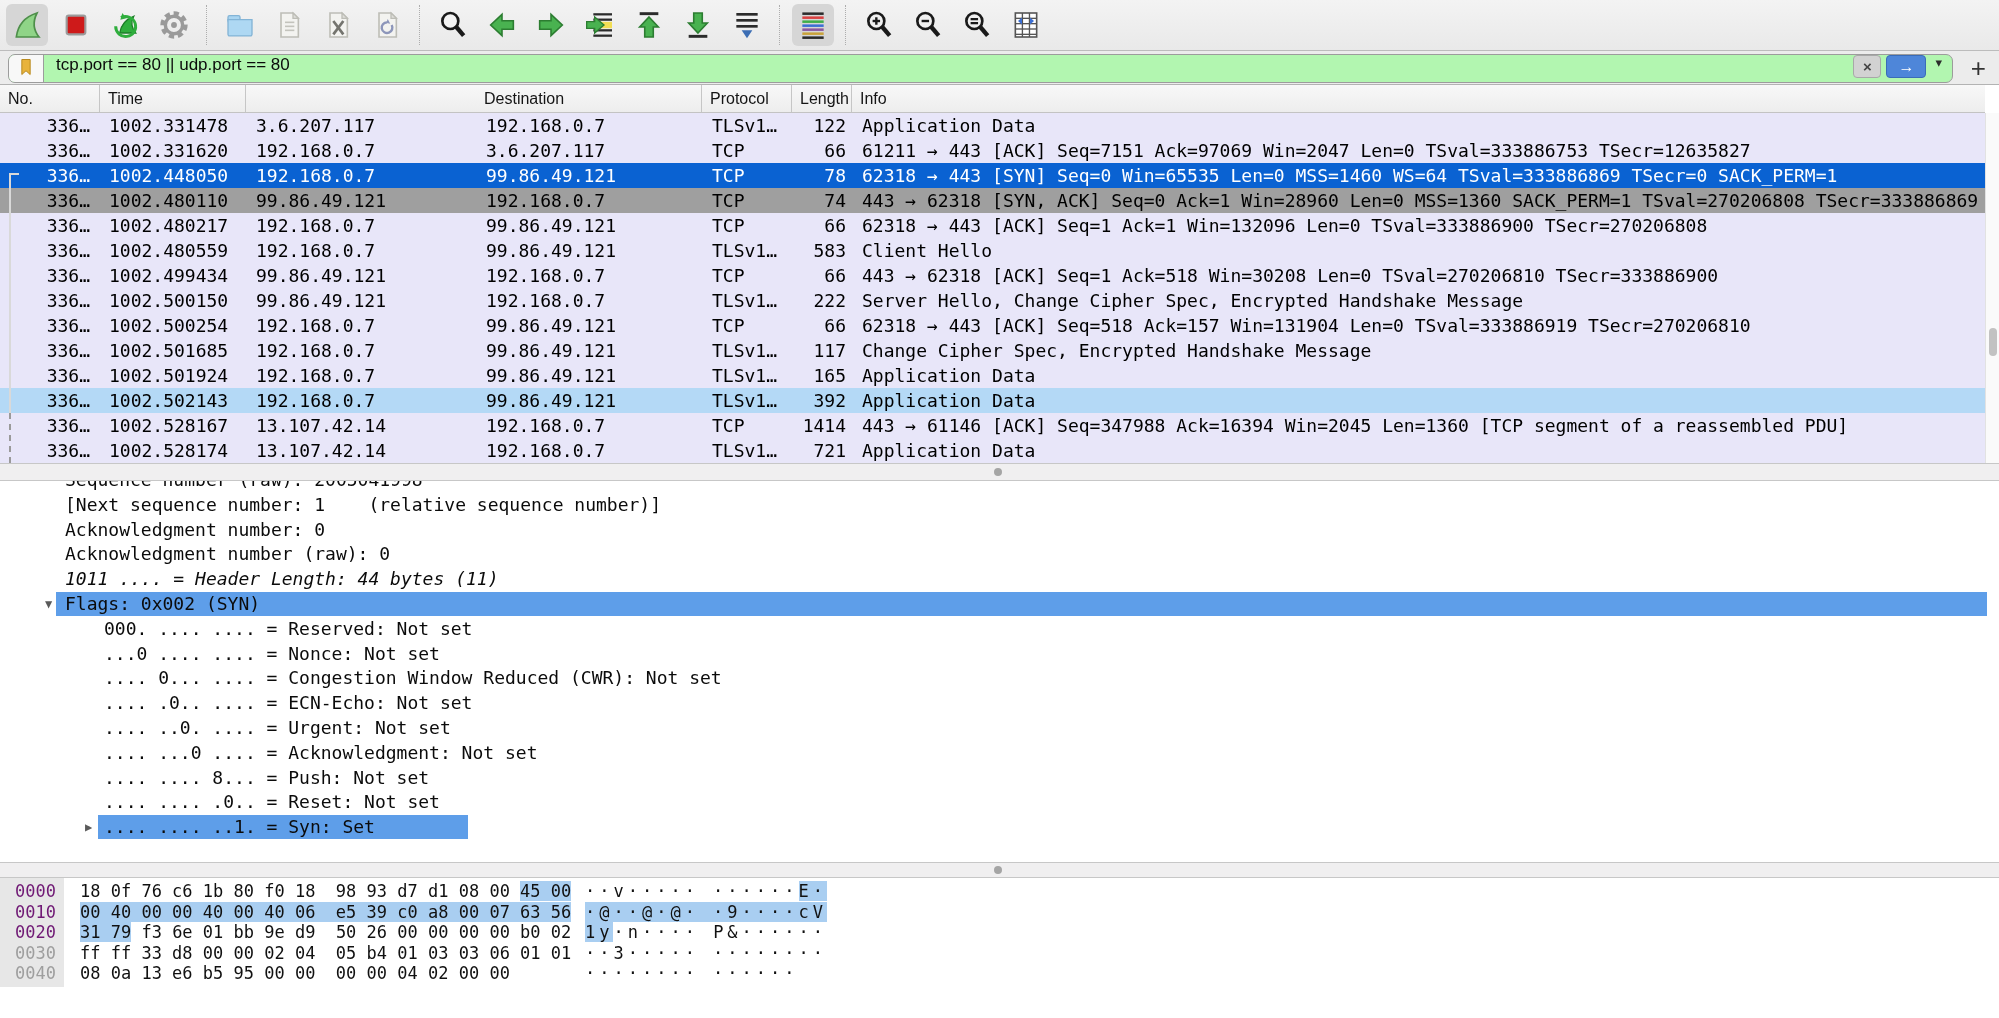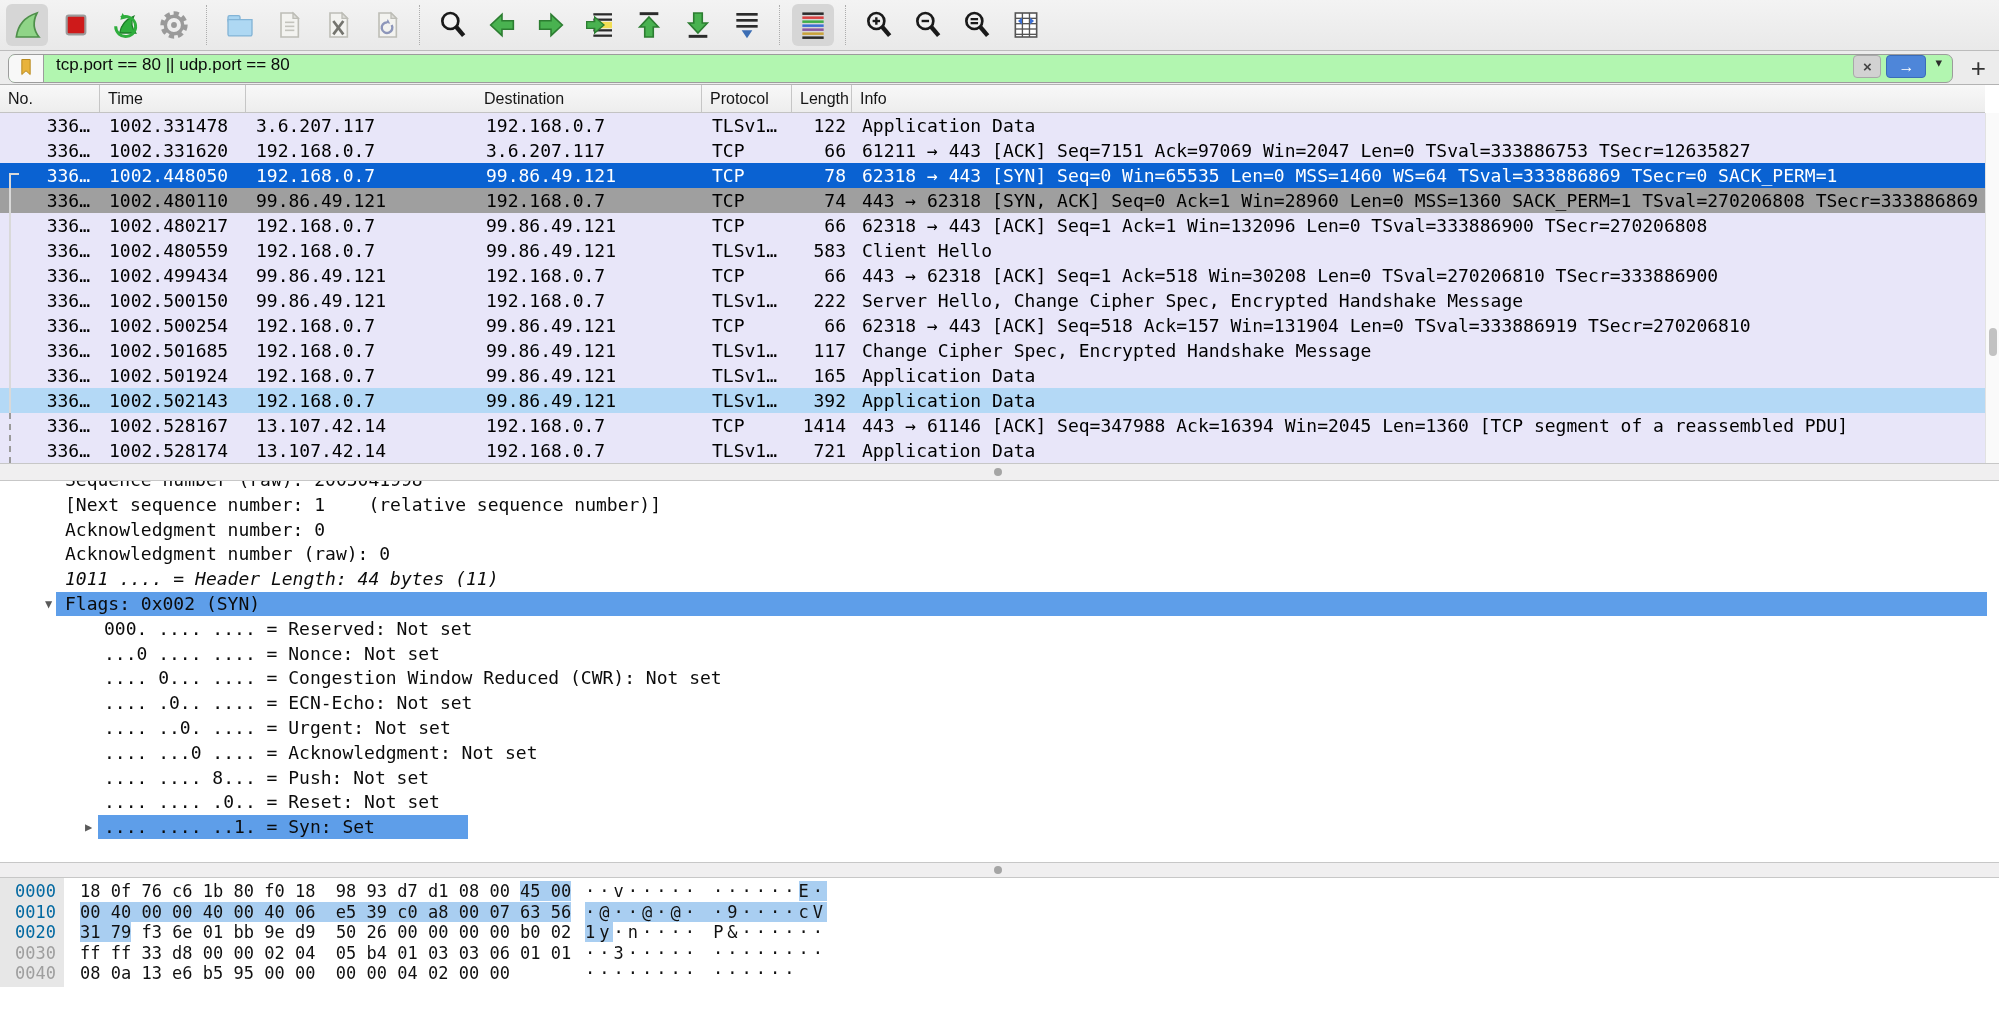--- a/index.html
+++ b/index.html
@@ -88,21 +88,21 @@
   .hl-full{left:56px;right:12px;}
   .hl-text{left:98px;width:370px;}
   .dline .tri{position:absolute;z-index:1;color:#5a5a5a;font-size:12px;top:0;}
   .dline .txt{position:absolute;z-index:1;white-space:pre;top:0;}
   
   #hexpane{position:absolute;top:878px;left:0;width:100%;height:140px;background:#ffffff;
     font-family:"DejaVu Sans Mono",monospace;font-size:17px;overflow:hidden;}
   #hex-strip{position:absolute;left:0;top:0;width:64px;height:109px;background:#e7e7e7;}
   #hex-rows{position:relative;padding-top:3px;}
   .hxrow{position:relative;height:20.5px;line-height:20.5px;}
-  .off{position:absolute;left:15px;color:#0369a1;}
+  .off{position:absolute;left:15px;color:#701a75;}
   .off.dim{color:#9e9e9e;}
   .hx{position:absolute;left:80px;white-space:pre;color:#111;}
   .asc{position:absolute;left:585px;white-space:pre;letter-spacing:4px;color:#111;}
   .sel{background:#a9cef1;}
 </style>
 </head>
 <body>
 
 <div id="toolbar">
   <div class="tbtn pressed">

